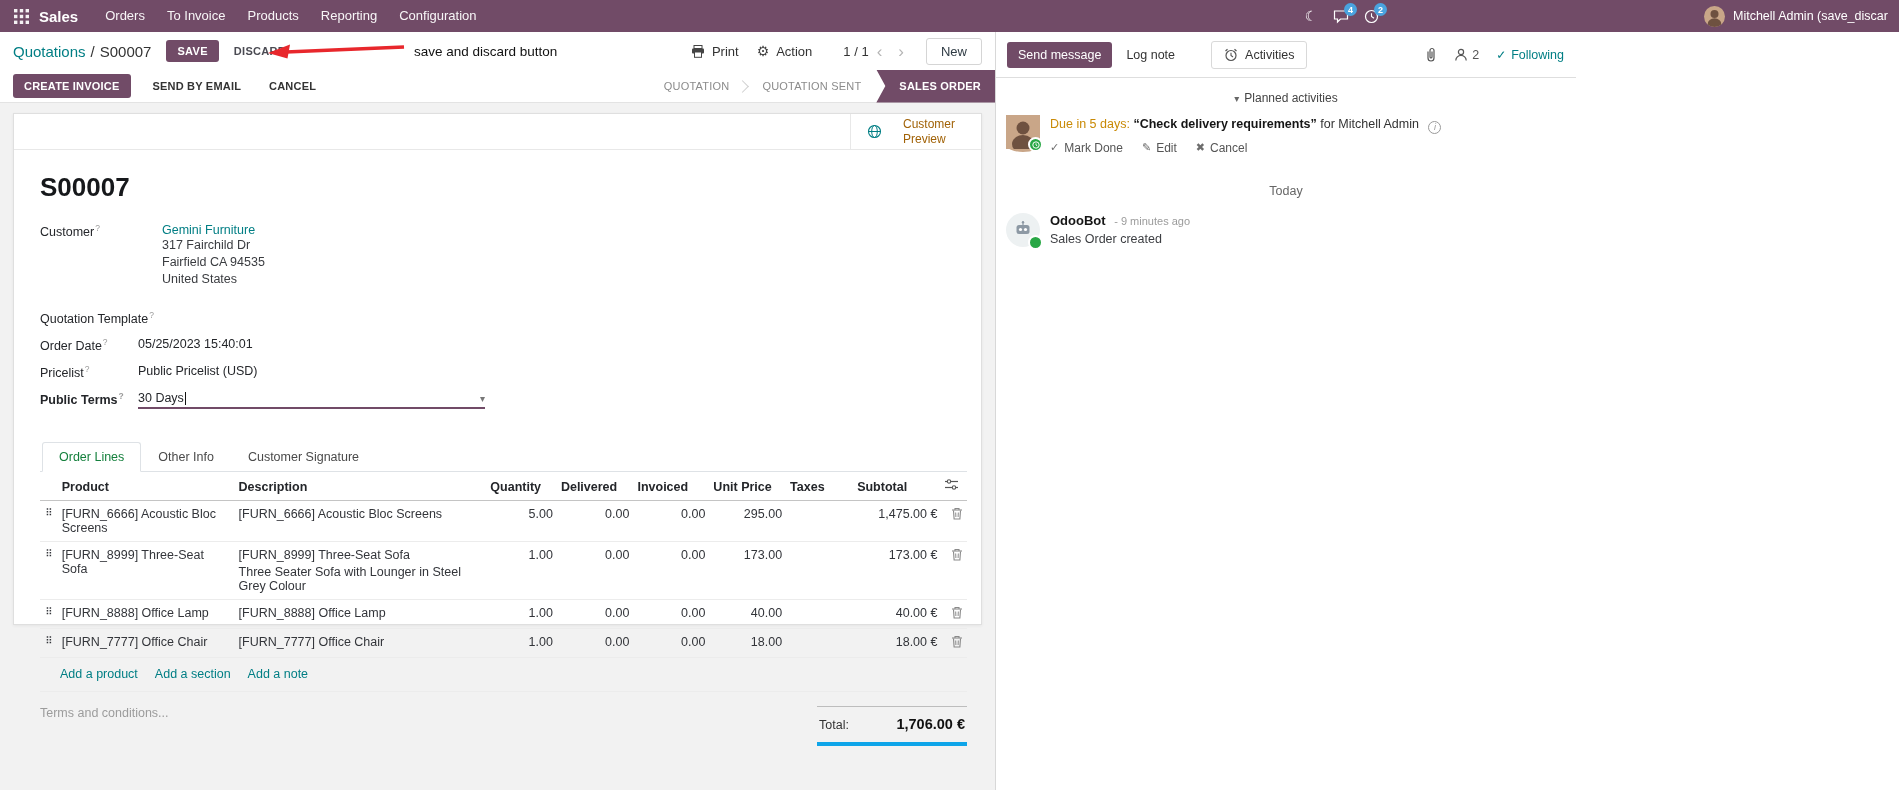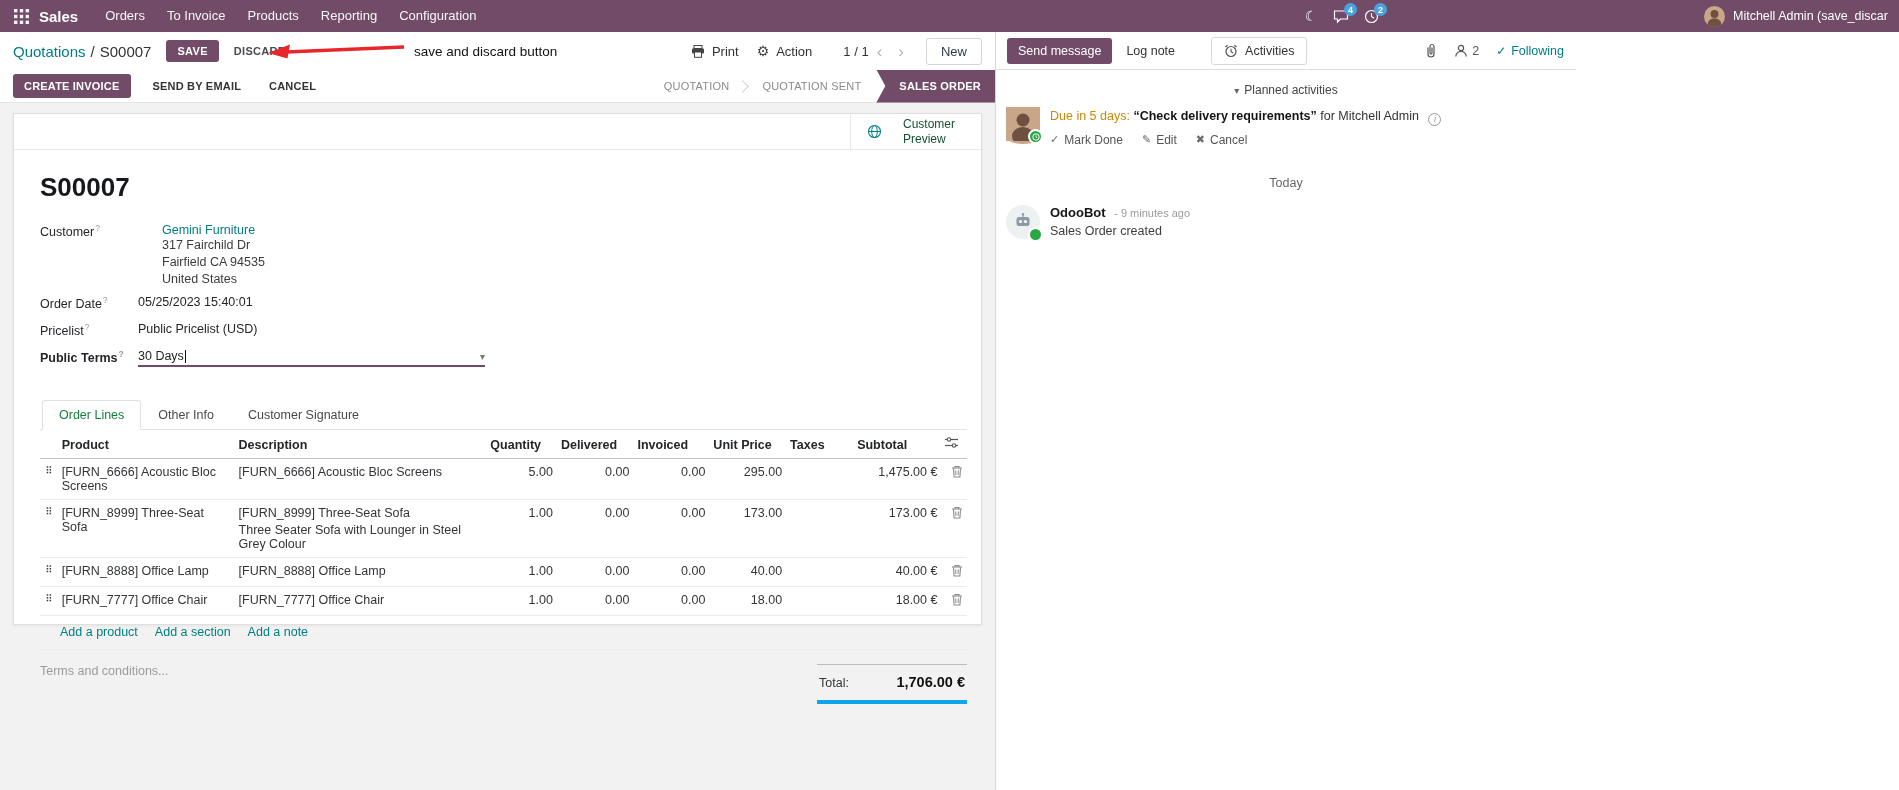--- a/index.html
+++ b/index.html
@@ -39,21 +39,21 @@
   .btn-primary-sm{background:#714B67;color:#fff;font-size:11px;font-weight:600;padding:6px 11px;border:none;border-radius:3px;letter-spacing:.2px;cursor:pointer;font-family:inherit;}
   .btn-flat{color:#333;font-size:11px;font-weight:600;background:none;border:none;margin-left:16px;letter-spacing:.2px;cursor:pointer;font-family:inherit;}
   .pipeline{margin-left:auto;height:33px;display:flex;align-items:stretch;}
   .state{display:flex;align-items:center;font-size:11px;color:#8b8b8b;padding:0 15px;letter-spacing:.2px;cursor:pointer;}
   .state-sep{width:9px;height:9px;border-top:1px solid #cfcfcf;border-right:1px solid #cfcfcf;transform:rotate(45deg);align-self:center;margin:0 0 0 -6px;}
   .state.active{background:#714B67;color:#fff;font-weight:600;clip-path:polygon(0 0,100% 0,100% 100%,0 100%,9px 50%);padding:0 14px 0 23px;}
 
   .content{flex:1;background:#f2f2f2;padding:10px 13px;overflow:hidden;}
   .sheet{background:#fff;border:1px solid #dfdfdf;box-shadow:0 1px 3px rgba(0,0,0,.06);height:512px;}
   .sheet-top{height:36px;border-bottom:1px solid #e8e8e8;display:flex;justify-content:flex-end;}
-  .preview-btn{display:flex;align-items:center;gap:21px;border:none;border-left:1px solid #e8e8e8;padding:0 16px;color:#14532d;font-size:12px;cursor:pointer;background:none;font-family:inherit;}
+  .preview-btn{display:flex;align-items:center;gap:21px;border:none;border-left:1px solid #e8e8e8;padding:0 16px;color:#a16207;font-size:12px;cursor:pointer;background:none;font-family:inherit;}
   .preview-btn .txt{width:62px;line-height:1.25;text-align:left;}
   .sheet-body{padding:12px 14px 0 26px;}
   .title{font-size:26px;font-weight:600;color:#16181b;margin:10px 0 20px;}
   .fields{display:flex;flex-direction:column;}
   .fg-left{width:470px;}
   .fg-right{flex:1;}
   .frow{display:flex;margin-bottom:7px;align-items:flex-start;min-height:20px;}
   .flabel{width:122px;color:#24262a;font-size:12.5px;flex-shrink:0;}
   .flabel2{width:98px;color:#24262a;font-size:12.5px;flex-shrink:0;}
   .flabel-bold{font-weight:bold;}
@@ -81,21 +81,21 @@
   .add-row{display:flex;padding:9px 2px 10px 20px;border-bottom:1px solid #ececec;}
   .add-link{color:#017E84;font-size:12.5px;margin-right:17px;cursor:pointer;text-decoration:none;}
   .bottom{display:flex;margin-top:14px;}
   .terms{color:#9c9c9c;font-size:12.5px;cursor:text;}
   .totals{margin-left:auto;width:150px;border-top:1px solid #bdbdbd;border-bottom:4px solid #0ea5e9;padding:9px 2px 10px;display:flex;align-items:baseline;}
   .total-label{font-size:12.5px;color:#333;}
   .total-val{margin-left:auto;font-weight:bold;font-size:14.5px;color:#111;}
 
   .chatter{flex:1;background:#fff;border-left:1px solid #d8d8d8;}
   .ch-inner{width:580px;}
-  .ch-top{height:38px;border-bottom:1px solid #dedede;display:flex;align-items:center;padding:0 6px 0 11px;}
+  .ch-top{height:46px;border-bottom:1px solid #dedede;display:flex;align-items:center;padding:0 6px 0 11px;}
   .btn-send{background:#714B67;color:#fff;font-size:12.5px;padding:6px 11px;border:none;border-radius:3px;cursor:pointer;font-family:inherit;}
   .btn-log{color:#333;font-size:12.5px;background:none;border:none;padding:6px 10px;cursor:pointer;margin-left:4px;font-family:inherit;text-align:center;}
   .btn-activities{display:flex;align-items:center;gap:7px;border:1px solid #d9d9d9;background:#fff;border-radius:3px;padding:6px 12px;font-size:12.5px;color:#333;margin-left:26px;cursor:pointer;font-family:inherit;}
   .ch-icons{margin-left:auto;display:flex;align-items:center;gap:13px;padding-right:4px;}
   .ic-btn{background:none;border:none;cursor:pointer;padding:2px;display:flex;align-items:center;gap:4px;font-family:inherit;}
   .followers-n{color:#555;font-size:12.5px;}
   .following{color:#017E84;font-size:12.5px;display:flex;align-items:center;gap:5px;}
   .chk{font-size:12px;}
   .planned-hd{text-align:center;padding:13px 0 8px;font-size:12px;color:#444;cursor:pointer;}
   .planned-hd .cv{color:#666;font-size:10px;margin-right:5px;}
@@ -244,20 +244,24 @@
               <div class="frow">
                 <span class="flabel"><span>Customer</span><sup class="help">?</sup></span>
                 <span class="fvalue">
                   <a class="link-val">Gemini Furniture</a>
                   <span class="addr">
                     <div>317 Fairchild Dr</div>
                     <div>Fairfield CA 94535</div>
                     <div>United States</div>
                   </span>
                 </span>
+              </div>
+              <div class="frow tmpl-row">
+                <span class="flabel"><span>Quotation Template</span><sup class="help">?</sup></span>
+                <span class="fvalue"></span>
               </div>
             </div>
             <div class="fg-right">
               <div class="frow">
                 <span class="flabel2"><span>Order Date</span><sup class="help">?</sup></span>
                 <span class="fvalue">05/25/2023 15:40:01</span>
               </div>
               <div class="frow">
                 <span class="flabel2"><span>Pricelist</span><sup class="help">?</sup></span>
                 <span class="fvalue">Public Pricelist (USD)</span>

